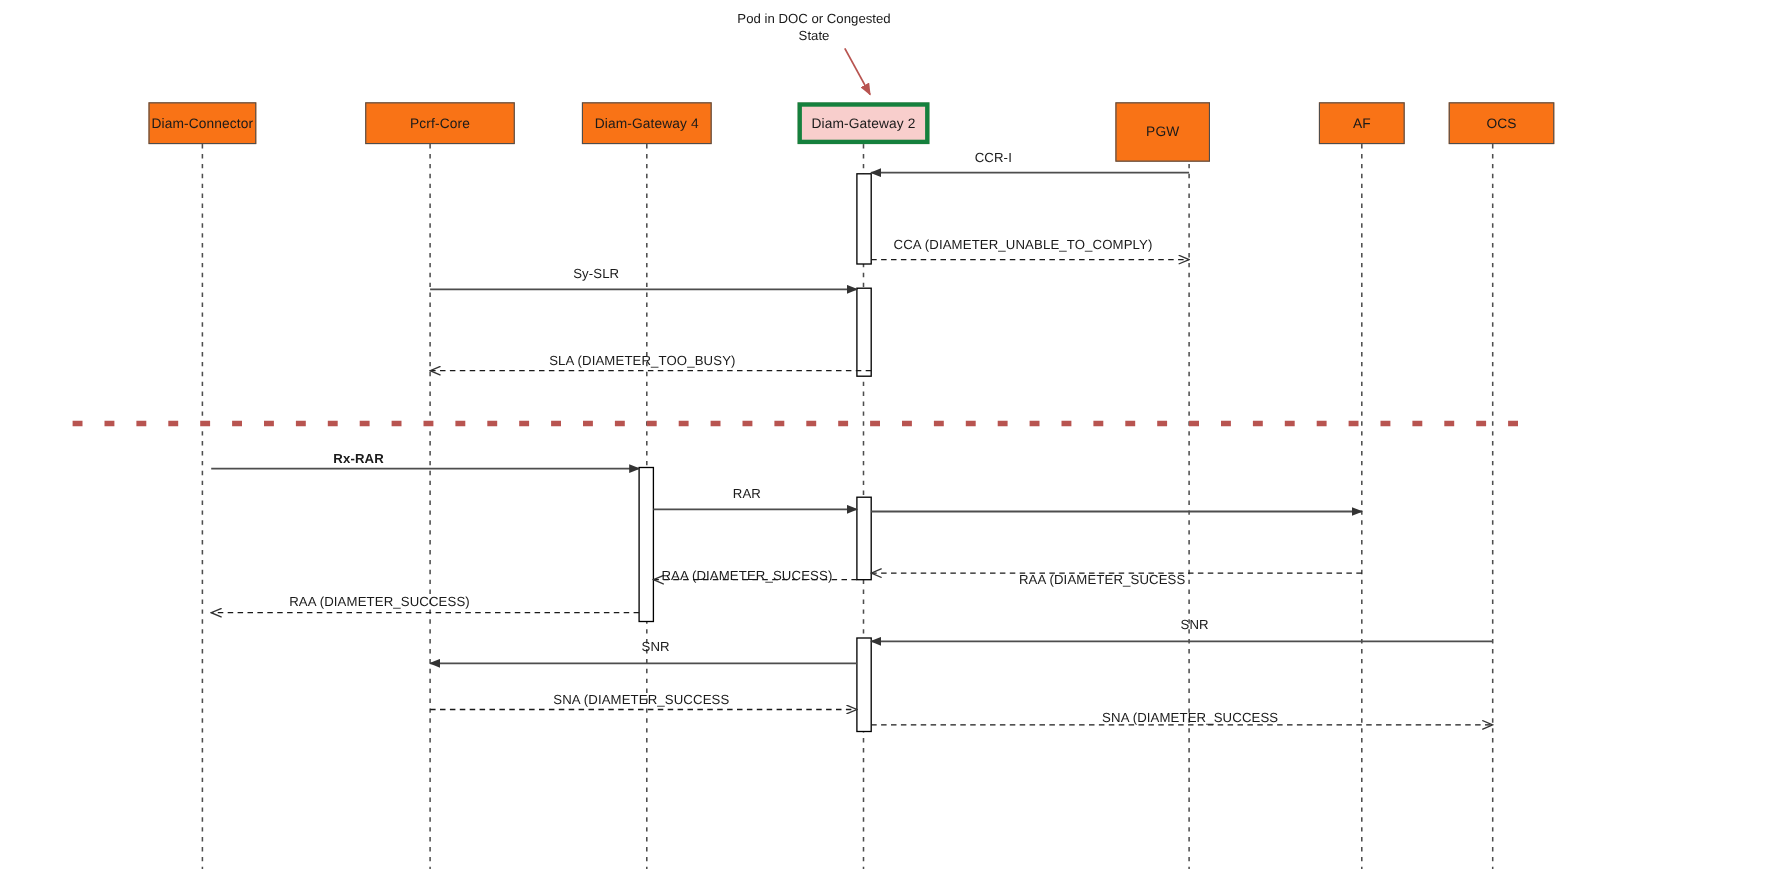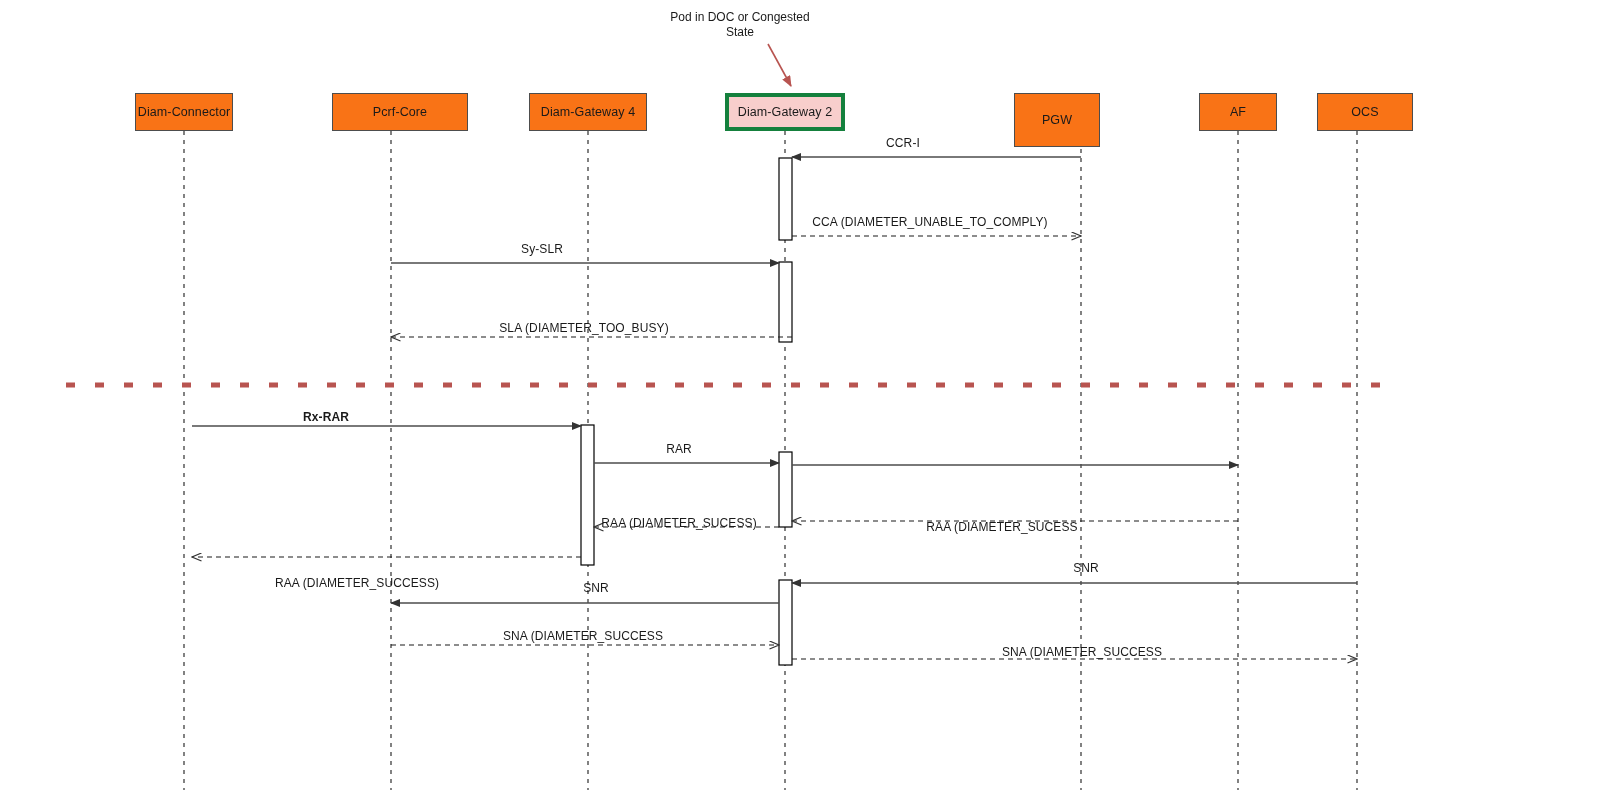--- a/index.html
+++ b/index.html
@@ -140,21 +140,21 @@
 
   <div id="labels-layer">
       <div class="msg-label" style="left: 903px; top: 136px;">CCR-I</div>
       <div class="msg-label" style="left: 930px; top: 215px;">CCA  (DIAMETER_UNABLE_TO_COMPLY)</div>
       <div class="msg-label" style="left: 542px; top: 242px;">Sy-SLR</div>
       <div class="msg-label" style="left: 584px; top: 321px;">SLA (DIAMETER_TOO_BUSY)</div>
       <div class="msg-label" style="left: 326px; top: 410px; font-weight: bold;">Rx-RAR</div>
       <div class="msg-label" style="left: 679px; top: 442px;">RAR</div>
       <div class="msg-label" style="left: 1002px; top: 520px;">RAA (DIAMETER_SUCESS</div>
       <div class="msg-label" style="left: 679px; top: 516px;">RAA (DIAMETER_SUCESS)</div>
-      <div class="msg-label" style="left: 357px; top: 540px; margin-top: 36px;">RAA (DIAMETER_SUCCESS)</div>
+      <div class="msg-label" style="left: 345px; top: 540px;">RAA (DIAMETER_SUCCESS)</div>
       <div class="msg-label" style="left: 1086px; top: 561px;">SNR</div>
       <div class="msg-label" style="left: 596px; top: 581px;">SNR</div>
       <div class="msg-label" style="left: 583px; top: 629px;">SNA  (DIAMETER_SUCCESS</div>
       <div class="msg-label" style="left: 1082px; top: 645px;">SNA  (DIAMETER_SUCCESS</div>
     </div>
 
   <div class="note-text" id="note-text" style="left: 740px; top: 10px;">Pod in DOC or Congested
 State</div>
 </div>
 

